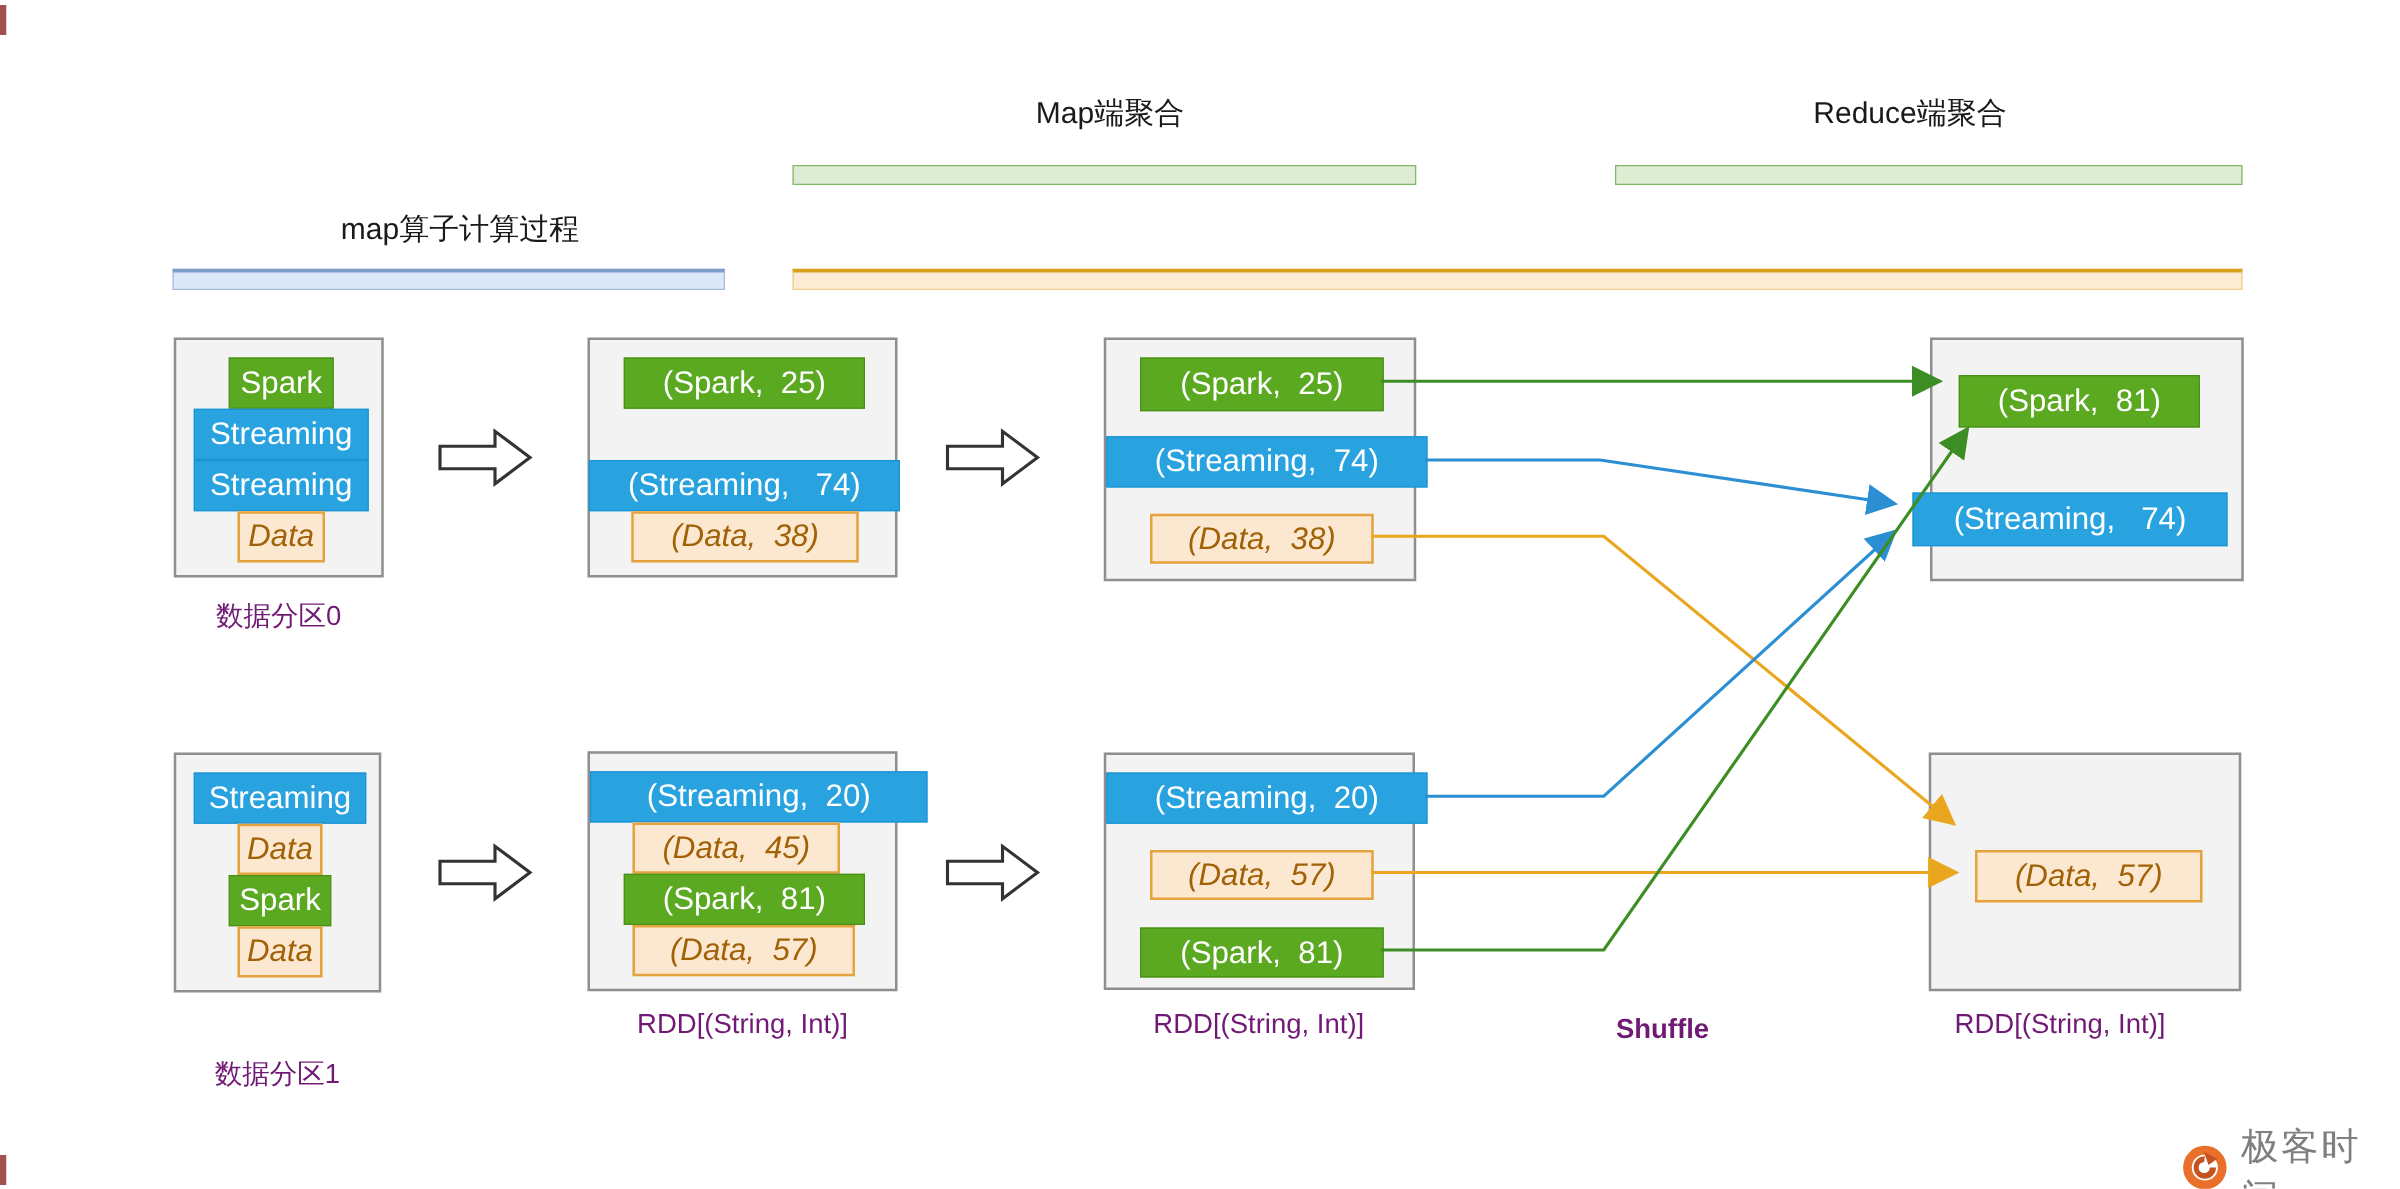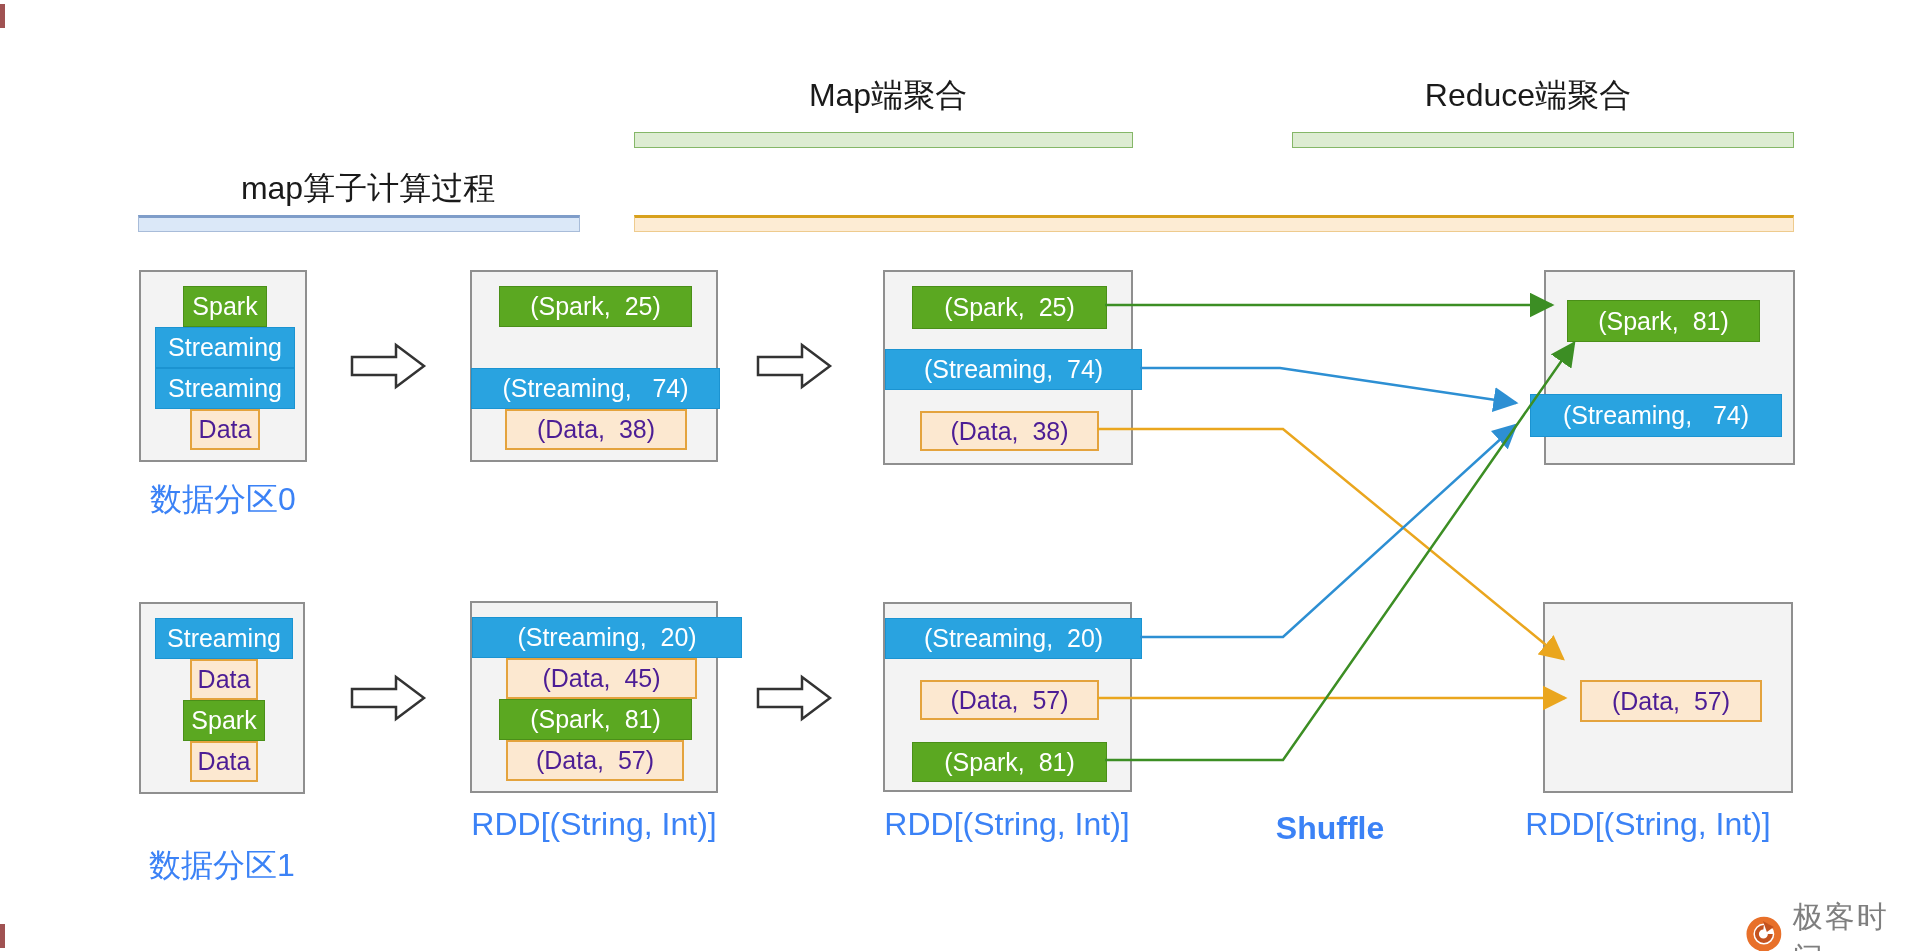--- a/index.html
+++ b/index.html
@@ -1,38 +1,38 @@
 <!DOCTYPE html>
 <html><head>
 <meta charset="utf-8">
 <style>
   html,body{margin:0;padding:0;background:#ffffff;}
   .canvas{
     position:relative;width:1920px;height:951px;background:#ffffff;
     font-family:"Liberation Sans","DejaVu Sans",sans-serif;overflow:hidden;
   }
   
-  .hdr{position:absolute;transform:translateX(-50%);font-size:32px;color:#1a1a1a;white-space:nowrap;}
+  .hdr{position:absolute;transform:translateX(-50%);font-size:24px;color:#1a1a1a;white-space:nowrap;}
   
   .bar{position:absolute;box-sizing:border-box;}
   .bar.green{background:#ddecd2;border:1px solid #85b768;}
   .bar.blue{background:#dbe8f8;border:1px solid #a8bcd9;border-top:3px solid #7f9dc9;}
   .bar.orange{background:#fdecd4;border:1px solid #eecb8e;border-top:3px solid #d8a11c;}
   
   .box{position:absolute;background:#f3f3f3;border:2px solid #8f8f8f;box-sizing:border-box;}
   
   .item{
     position:absolute;display:flex;align-items:center;justify-content:center;
     font-size:25px;white-space:pre;box-sizing:border-box;line-height:1;
   }
   .item.green{background:#5ba821;border:1px solid #4a8f18;color:#ffffff;}
   .item.blue{background:#29a3e0;border:1px solid #1b93d1;color:#ffffff;}
-  .item.orange{background:#fce8d0;border:2px solid #e4a33d;color:#4c1d95;}
+  .item.orange{background:#fce8d0;border:2px solid #e4a33d;color:#a16207;font-style:italic;}
   
-  .lbl{position:absolute;transform:translateX(-50%);font-size:32px;color:#3b82f6;white-space:nowrap;}
+  .lbl{position:absolute;transform:translateX(-50%);font-size:22px;color:#701a75;white-space:nowrap;}
   .lbl.bold{font-weight:bold;}
   svg.overlay{position:absolute;left:0;top:0;pointer-events:none;}
   
   .logo{position:absolute;left:1743px;top:897px;display:flex;align-items:center;gap:8px;}
   .logo-text{color:#7f7f7f;font-size:30px;letter-spacing:2px;}
   .sliver{position:absolute;left:0;width:5px;background:#a05252;}
 </style>
 </head>
 <body>
 
@@ -64,21 +64,21 @@
   <div class="lbl" style="left:222px;top:844px;">数据分区1</div>
 
   <div class="box" style="left:470px;top:270px;width:248px;height:192px;">
     <div class="item green" style="left:27px;top:14px;width:193px;height:41px;">(Spark,  25)</div>
     <div class="item blue" style="left:-1px;top:96px;width:249px;height:41px;">(Streaming,   74)</div>
     <div class="item orange" style="left:33px;top:137px;width:182px;height:41px;">(Data,  38)</div>
   </div>
 
   <div class="box" style="left:470px;top:601px;width:248px;height:192px;">
     <div class="item blue" style="left:0px;top:14px;width:270px;height:41px;">(Streaming,  20)</div>
-    <div class="item orange" style="left:34px;top:55px;width:191px;height:41px;">(Data,  45)</div>
+    <div class="item orange" style="left:34px;top:55px;width:166px;height:41px;">(Data,  45)</div>
     <div class="item green" style="left:27px;top:96px;width:193px;height:41px;">(Spark,  81)</div>
     <div class="item orange" style="left:34px;top:137px;width:178px;height:41px;">(Data,  57)</div>
   </div>
   <div class="lbl" style="left:594px;top:806px;">RDD[(String, Int)]</div>
 
   <div class="box" style="left:883px;top:270px;width:250px;height:195px;">
     <div class="item green" style="left:27px;top:14px;width:195px;height:43px;">(Spark,  25)</div>
     <div class="item blue" style="left:0px;top:77px;width:257px;height:41px;">(Streaming,  74)</div>
     <div class="item orange" style="left:35px;top:139px;width:179px;height:40px;">(Data,  38)</div>
   </div>

